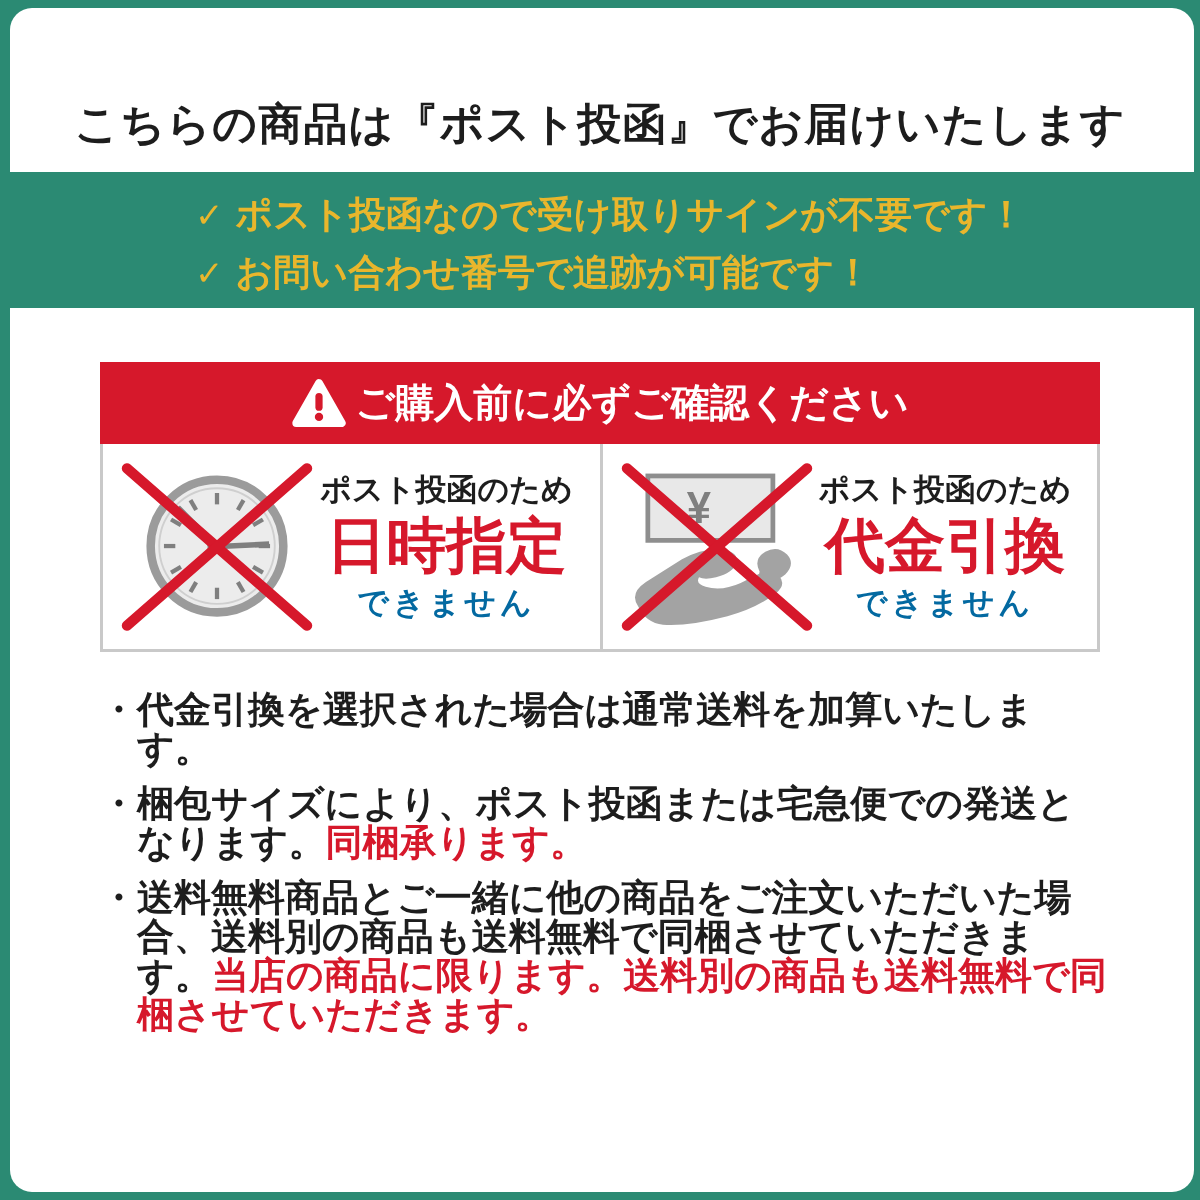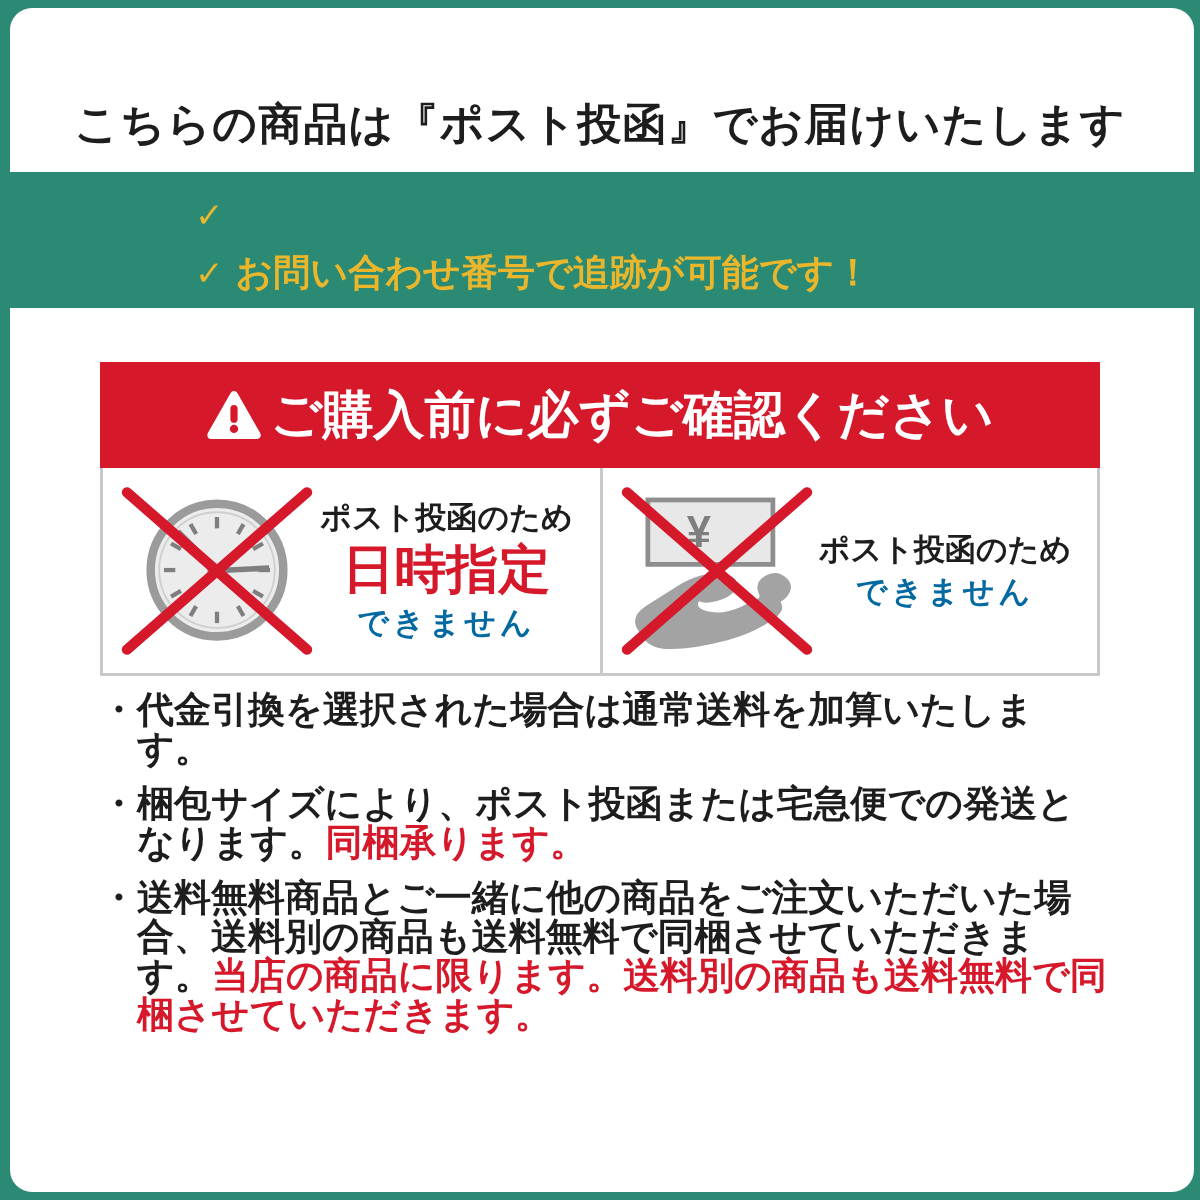--- a/index.html
+++ b/index.html
@@ -25,55 +25,56 @@
   }
   .band-inner { padding: 14px 0 0 195px; }
   .band-line {
     height: 58px; display: flex; align-items: center; gap: 12px;
     font-size: 37px; font-weight: bold; color: #e9b62c;
   }
   .band-check { font-size: 34px; }
   
   .confirm { position: absolute; left: 100px; top: 362px; width: 1000px; }
   .confirm-header {
-    height: 106px; background: #d6182b; color: #ffffff;
+    height: 82px; background: #d6182b; color: #ffffff;
     display: flex; align-items: center; justify-content: center; gap: 8px;
-    font-size: 51px; font-weight: bold;
+    font-size: 39px; font-weight: bold;
   }
   .confirm-body {
     display: flex; background: #ffffff; height: 208px;
     border: 3px solid #c9c9c9; border-top: none; box-sizing: border-box;
   }
   .panel { width: 50%; display: flex; align-items: center; box-sizing: border-box; }
   .panel-right { border-left: 3px solid #c9c9c9; }
   .icon-box { width: 200px; height: 180px; margin-left: 14px; flex: 0 0 auto; }
   .icon-box svg { width: 100%; height: 100%; display: block; }
   .panel-text { flex: 1; text-align: center; padding-right: 24px; }
   .pt-top   { font-size: 31px; font-weight: bold; color: #1d1d1d; }
-  .pt-main  { font-size: 52px; font-weight: bold; color: #d6182b; line-height: 1.05; margin: 3px 0 5px; }
+  .pt-main  { font-size: 60px; font-weight: bold; color: #d6182b; line-height: 1.05; margin: 3px 0 5px; }
   .pt-bottom{ font-size: 31px; font-weight: bold; color: #0369a1; letter-spacing: 4px; }
   
   .notes { position: absolute; left: 100px; top: 690px; width: 1008px; }
   .note {
     font-size: 37px; font-weight: bold; color: #1d1d1d; line-height: 39px;
     margin: 0 0 16px 0; padding-left: 37px; text-indent: -37px;
   }
   .red { color: #d6182b; }
 </style>
 </head>
 <body>
 
 <div class="sheet"></div>
 
 <div class="title">こちらの商品は『ポスト投函』でお届けいたします</div>
 
 <div class="band">
   <div class="band-inner">
     <div class="band-line">
       <span class="band-check">✓</span>
+      <span>ポスト投函なので受け取りサインが不要です！</span>
     </div>
     <div class="band-line">
       <span class="band-check">✓</span>
       <span>お問い合わせ番号で追跡が可能です！</span>
     </div>
   </div>
 </div>
 
 <div class="confirm">
   <div class="confirm-header">
@@ -129,20 +130,21 @@
           <path d="M22 158 Q12 144 30 132 L68 108 Q92 95 112 98 Q129 101 125 113 Q122 122 104 127 Q92 130 86 127 Q82 134 93 137 Q110 142 130 133 L148 124 Q162 117 170 125 Q179 134 167 144 Q146 160 116 168 Q74 179 48 177 Q30 175 22 158 Z" fill="#a3a3a3"></path>
           <path d="M150 121 Q143 108 156 100 Q169 93 179 103 Q188 113 177 124 Q165 134 155 130 Q148 127 150 121 Z" fill="#a3a3a3"></path>
           <g stroke="#d6182b" stroke-width="11" stroke-linecap="round">
             <line x1="10" y1="12" x2="200" y2="178"></line>
             <line x1="200" y1="12" x2="10" y2="178"></line>
           </g>
         </svg>
       </div>
       <div class="panel-text">
         <div class="pt-top">ポスト投函のため</div>
+        <div class="pt-main">代金引換</div>
         <div class="pt-bottom">できません</div>
       </div>
     </div>
   </div>
 </div>
 
 <div class="notes">
   <p class="note">
     <span>・代金引換を選択された場合は通常送料を加算いたします。</span>
   </p>

